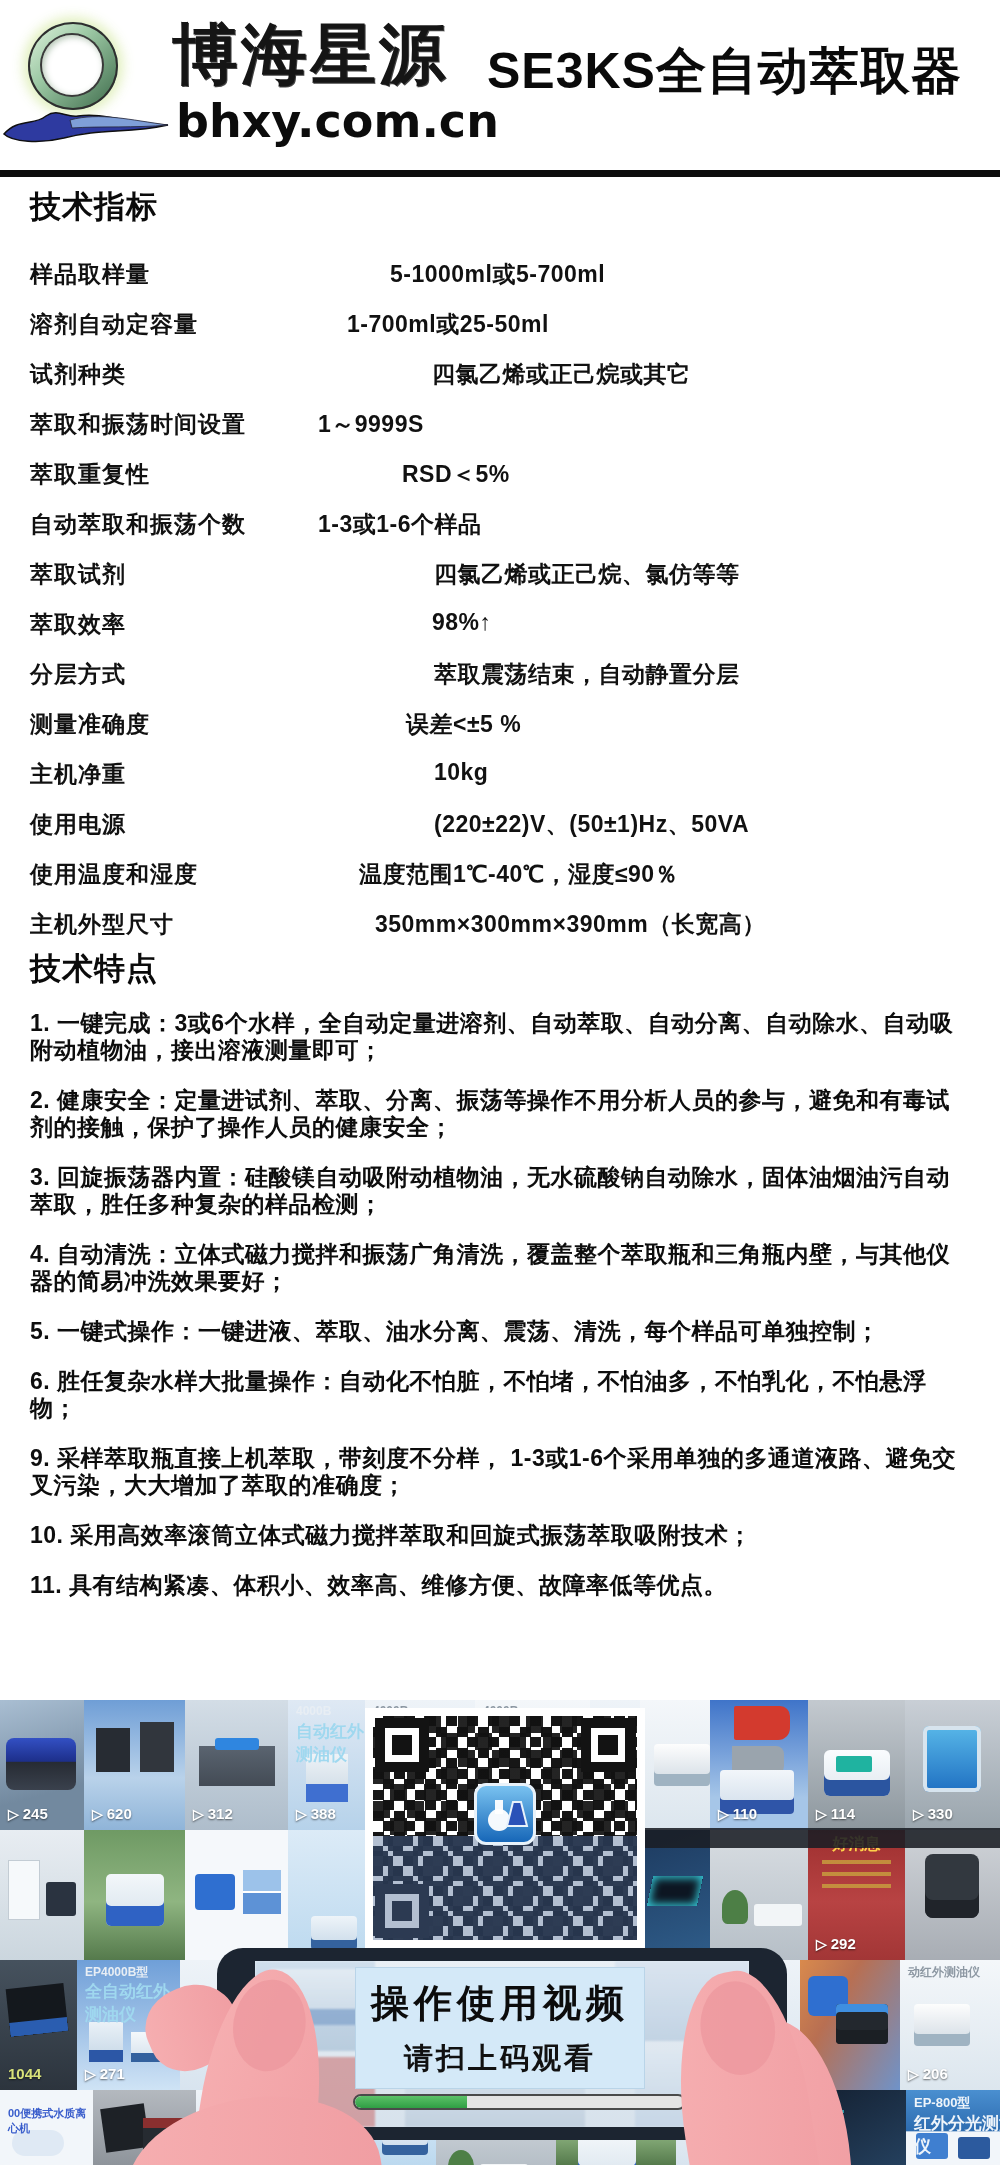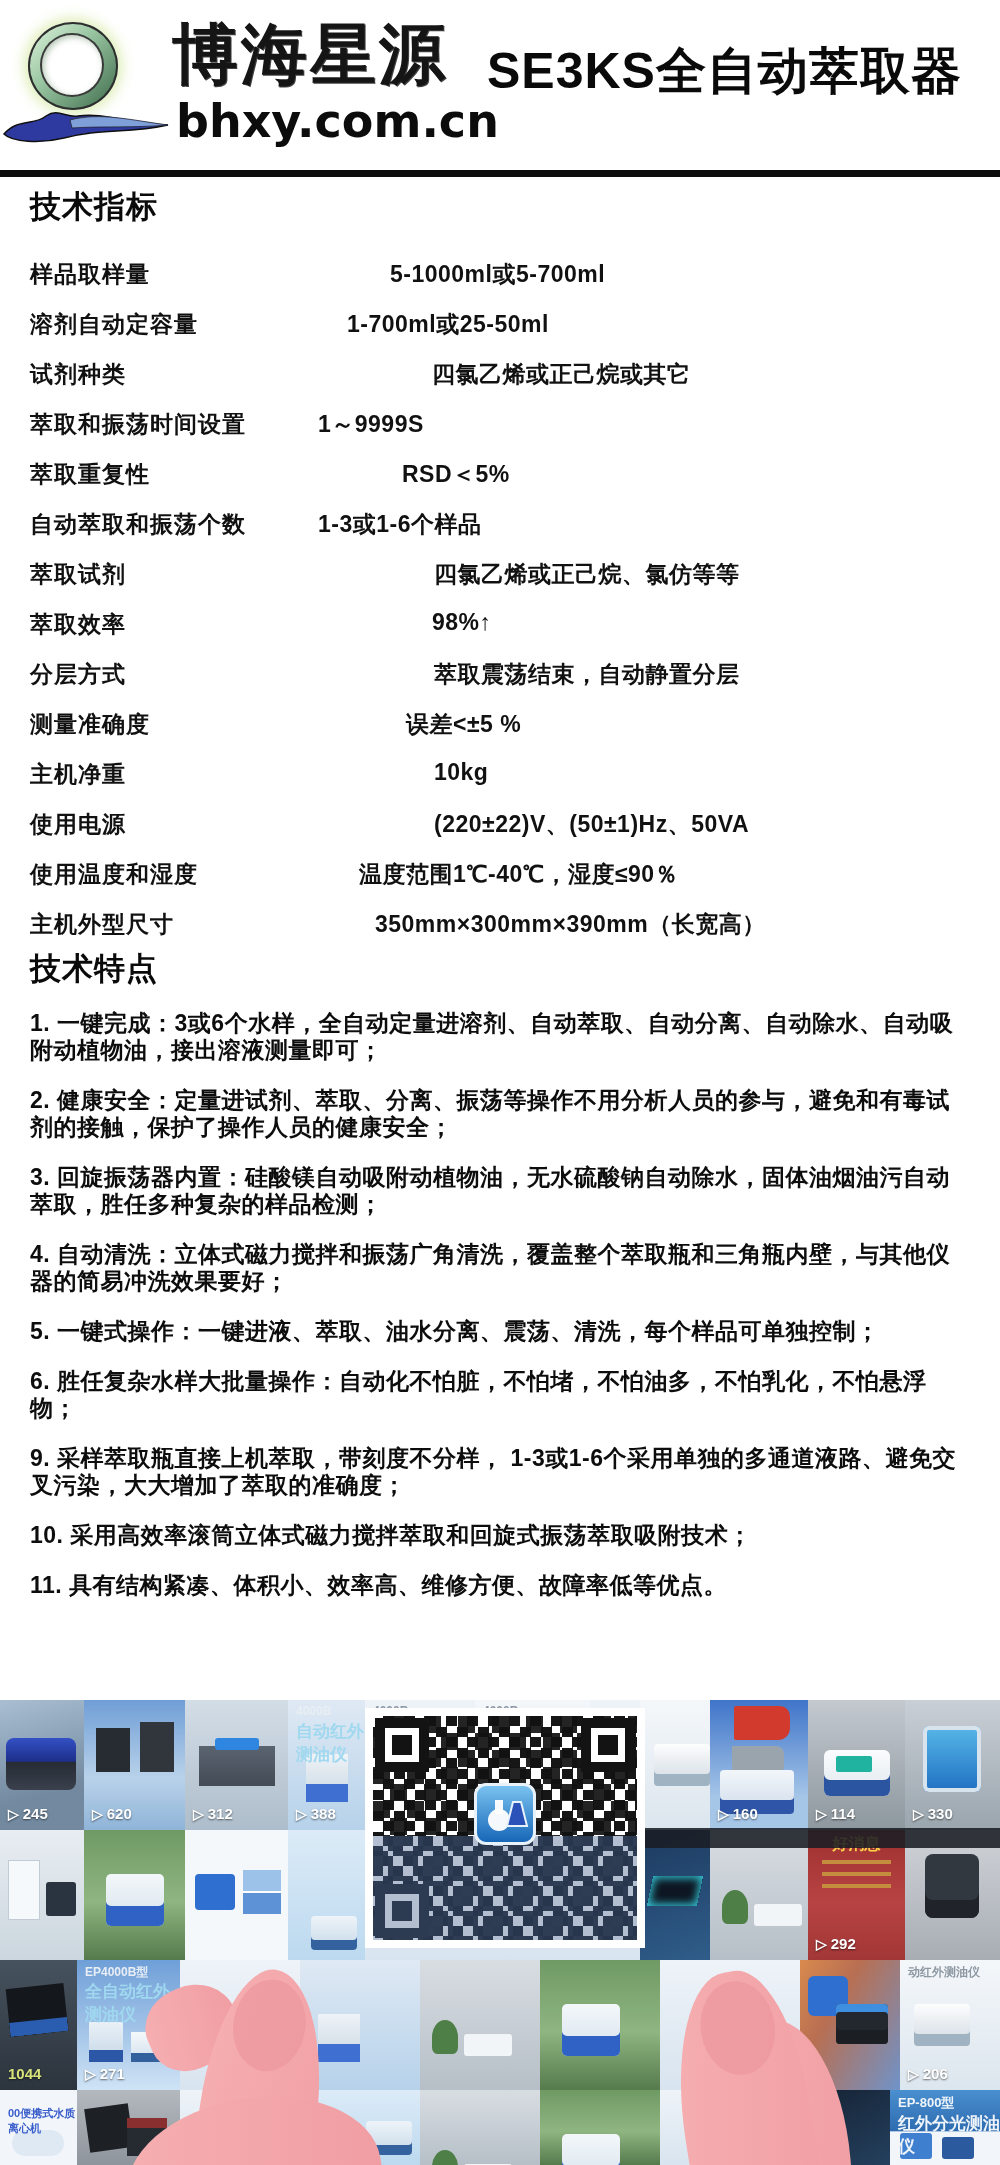--- a/index.html
+++ b/index.html
@@ -327,21 +327,21 @@
           <span class="tile-label grey">4000B</span>
         </div>
       <div class="tile bgF" style="width:115px">
           <span class="tile-label grey">4000B</span>
         </div>
       <div class="tile bgE" style="width:50px"></div>
       <div class="tile bgF" style="width:70px"></div>
       <div class="tile bgG" style="width:98px">
           <span class="play-badge">
             <span class="play-icon"></span>
-            <span>160</span>
+            <span>110</span>
           </span>
         </div>
       <div class="tile bgH" style="width:97px">
           <span class="play-badge">
             <span class="play-icon"></span>
             <span>114</span>
           </span>
         </div>
       <div class="tile bgI" style="width:95px">
           <span class="play-badge">
@@ -392,21 +392,21 @@
       <div class="tile bgF" style="width:100px">
           <span class="tile-label grey">动红外测油仪</span>
           <span class="play-badge">
             <span class="play-icon"></span>
             <span>206</span>
           </span>
         </div>
     </div>
 
     <div class="crow r4">
-      <div class="tile bgU" style="width:77px">
+      <div class="tile bgU" style="width:93px">
           <span class="tile-label navy">00便携式水质离心机</span>
         </div>
       <div class="tile bgV" style="width:103px"></div>
       <div class="tile bgE" style="width:120px"></div>
       <div class="tile bgM" style="width:120px"></div>
       <div class="tile bgO" style="width:120px"></div>
       <div class="tile bgK" style="width:120px"></div>
       <div class="tile bgE" style="width:100px"></div>
       <div class="tile bgW" style="width:130px"></div>
       <div class="tile bgX" style="width:110px">
@@ -425,20 +425,38 @@
       <div class="qr-finder qr-f-bl"></div>
       <div class="qr-logo">
         <svg viewBox="0 0 56 56" width="56" height="56">
           <circle cx="22" cy="34" r="11" fill="#ffffff" opacity="0.95"></circle>
           <rect x="18" y="14" width="8" height="14" fill="#ffffff" opacity="0.95"></rect>
           <path d="M36 16 h8 l6 24 h-20 z" fill="#2a52b8" stroke="#e8f2fa" stroke-width="2"></path>
         </svg>
       </div>
     </div>
 
+    <div class="tablet">
+      <div class="tablet-screen">
+        <div class="scr-tile scr-a"></div>
+        <div class="scr-tile scr-b"></div>
+        <div class="scr-tile scr-c"></div>
+        <div class="scr-tile scr-d"></div>
+        <div class="scr-tile scr-e"></div>
+        <div class="scr-tile scr-f"></div>
+      </div>
+      <div class="tablet-camera"></div>
+      <div class="video-panel">
+        <div class="video-title">操作使用视频</div>
+        <div class="video-subtitle">请扫上码观看</div>
+      </div>
+      <div class="progress">
+        <div class="progress-fill" style="width: 34%;"></div>
+      </div>
+    </div>
 
     <div class="hand hand-l-fingers"></div>
     <div class="hand hand-l-thumb"></div>
     <div class="hand hand-l-palm"></div>
     <div class="hand hand-r-thumb"></div>
     <div class="hand hand-r-mass"></div>
   </div>
 
 </div>
 

